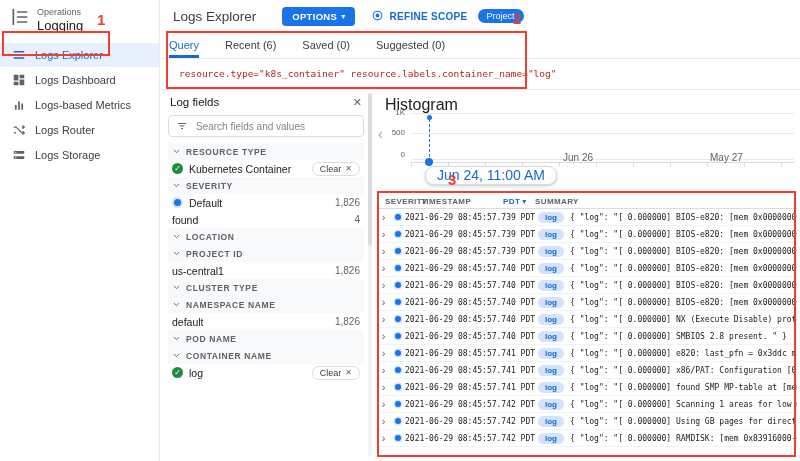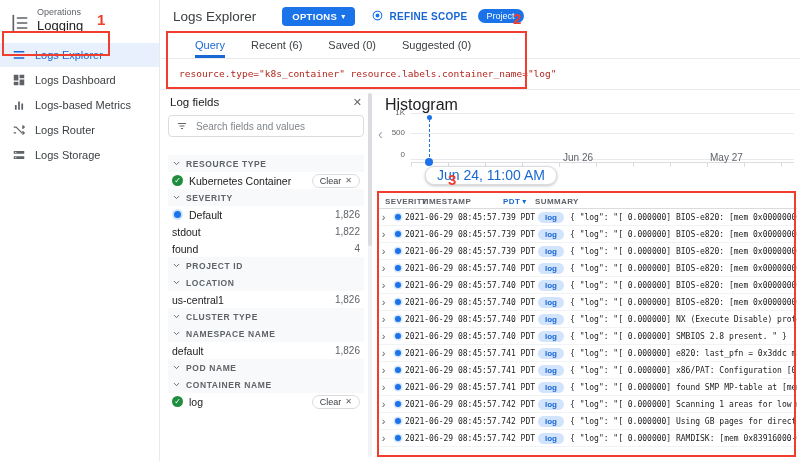--- a/index.html
+++ b/index.html
@@ -5,21 +5,21 @@
   html,body{margin:0;padding:0;}
   body{
     width:800px;height:461px;overflow:hidden;position:relative;
     font-family:"Liberation Sans","DejaVu Sans",sans-serif;font-size:11px;
     color:#202124;background:#fff;
   }
   .page{position:absolute;inset:0;}
 
   
   .sidebar{position:absolute;left:0;top:0;width:160px;height:100%;border-right:1px solid #e8eaed;background:#fff;box-sizing:border-box;}
-  .brand{display:flex;align-items:flex-end;gap:7px;padding:7px 10px 6px;}
+  .brand{display:flex;align-items:flex-start;gap:7px;padding:7px 10px 6px;}
   .brand-icon svg{display:block;}
   .brand-top{font-size:9px;color:#5f6368;line-height:1.2;}
   .brand-bottom{font-size:13px;color:#202124;line-height:1.2;}
   .nav{margin-top:4px;}
   .nav-item{display:flex;align-items:center;gap:9px;height:24px;padding:0 12px;color:#3c4043;font-size:11px;cursor:pointer;margin-bottom:1px;}
   .nav-item.active{background:var(--active-bg,#e8f0fe);color:var(--accent-text,#1967d2);font-weight:500;}
   .nav-icon{width:14px;height:14px;display:inline-flex;color:#5f6368;flex:none;}
   .nav-item.active .nav-icon{color:var(--accent-text,#1967d2);}
   .nav-icon svg{width:14px;height:14px;}
 
@@ -27,39 +27,39 @@
   .main{position:absolute;left:161px;top:0;right:0;bottom:0;}
   .app-header{position:absolute;left:0;top:0;right:0;height:32px;display:flex;align-items:center;padding-left:12px;}
   .page-title{font-size:13.5px;color:#3c4043;}
   .options-btn{margin-left:26px;background:var(--accent,#1a73e8);color:#fff;border:none;border-radius:4px;
     font-size:9.5px;font-weight:700;letter-spacing:.3px;padding:4px 10px;font-family:inherit;
     display:inline-flex;gap:4px;align-items:center;cursor:pointer;}
   .refine{margin-left:16px;display:inline-flex;align-items:center;gap:5px;color:var(--accent-text,#1967d2);
     font-size:10px;font-weight:700;letter-spacing:.3px;cursor:pointer;}
   .project-badge{margin-left:10px;background:var(--accent,#1a73e8);color:#fff;font-size:9px;padding:2px 9px;border-radius:9px;cursor:pointer;}
 
-  .tabs-row{position:absolute;left:0;top:32px;right:0;height:27px;display:flex;gap:26px;padding-left:34px;border-bottom:1px solid #e8eaed;box-sizing:border-box;}
+  .tabs-row{position:absolute;left:0;top:32px;right:0;height:27px;display:flex;gap:26px;padding-left:8px;border-bottom:1px solid #e8eaed;box-sizing:border-box;}
   .tab{display:flex;align-items:center;font-size:11px;font-weight:500;color:#3c4043;border-bottom:3px solid transparent;padding-top:2px;cursor:pointer;}
   .tab.active{color:var(--accent-text,#1967d2);border-bottom-color:var(--accent-text,#1967d2);}
 
   .query-row{position:absolute;left:0;top:59px;right:0;height:31px;padding:8px 0 0 18px;box-sizing:border-box;border-bottom:1px solid #e8eaed;cursor:text;}
   .query-text{font-family:"DejaVu Sans Mono","Liberation Mono",monospace;font-size:9.5px;color:var(--query-text,#b3261e);}
 
   .content{position:absolute;left:0;top:90px;right:0;bottom:0;}
 
   
   .log-fields{position:absolute;left:7px;top:3px;width:196px;bottom:0;overflow:hidden;}
   .lf-top{display:flex;align-items:center;justify-content:space-between;height:18px;padding:0 2px;}
   .lf-title{font-size:11.5px;font-weight:500;}
   .lf-close{color:#5f6368;font-size:11px;cursor:pointer;}
   .search-box{margin-top:4px;height:22px;border:1px solid #dadce0;border-radius:4px;display:flex;align-items:center;gap:6px;padding:0 7px;box-sizing:border-box;}
   .filter-icon{display:inline-flex;}
   .search-input{border:none;outline:none;flex:1;font-size:10px;font-family:inherit;color:#202124;background:transparent;min-width:0;}
   .search-input::placeholder{color:#80868b;}
-  .lf-sections{margin-top:18px;}
+  .lf-sections{margin-top:6px;}
   .lf-header{display:flex;align-items:center;gap:5px;height:17px;background:#f8f9fa;color:#5f6368;font-size:8.5px;font-weight:600;letter-spacing:.6px;padding:0 4px;cursor:pointer;}
   .lf-chev{display:inline-flex;}
   .lf-item{display:flex;align-items:center;gap:6px;height:17px;font-size:10.5px;padding:0 4px;cursor:pointer;}
   .check-icon{width:11px;height:11px;border-radius:50%;background:var(--success,#1e8e3e);color:#fff;font-size:8px;line-height:11px;text-align:center;flex:none;}
   .dot-icon{width:7px;height:7px;border-radius:50%;background:var(--accent,#1a73e8);box-shadow:0 0 0 2px var(--chip-bg,#d2e3fc);margin:0 2px;flex:none;}
   .dot-icon.small{width:6px;height:6px;box-shadow:0 0 0 1.5px var(--chip-bg,#d2e3fc);}
   .lf-count{margin-left:auto;color:#5f6368;font-size:10px;}
   .clear-chip{margin-left:auto;display:inline-flex;align-items:center;gap:4px;border:1px solid #dadce0;border-radius:9px;padding:1px 7px;font-size:9px;color:#3c4043;cursor:pointer;}
   .clear-x{font-size:8px;color:#5f6368;}
 
@@ -242,42 +242,38 @@
                 </svg>
               </span>
               <span class="lf-name">SEVERITY</span>
             </div>
             <div class="lf-item">
               <span class="dot-icon"></span>
               <span class="lf-label">Default</span>
               <span class="lf-count">1,826</span>
             </div>
             <div class="lf-item">
-              <span class="lf-label">stdout</span>
-              <span class="lf-count">1,822</span>
-            </div>
-            <div class="lf-item">
               <span class="lf-label">found</span>
               <span class="lf-count">4</span>
             </div>
             <div class="lf-header">
               <span class="lf-chev">
                 <svg width="9" height="9" viewBox="0 0 24 24" fill="none" stroke="#5f6368" stroke-width="2.5" stroke-linecap="round">
                   <path d="M6 9l6 6 6-6"></path>
                 </svg>
               </span>
+              <span class="lf-name">LOCATION</span>
+            </div>
+            <div class="lf-header">
+              <span class="lf-chev">
+                <svg width="9" height="9" viewBox="0 0 24 24" fill="none" stroke="#5f6368" stroke-width="2.5" stroke-linecap="round">
+                  <path d="M6 9l6 6 6-6"></path>
+                </svg>
+              </span>
               <span class="lf-name">PROJECT ID</span>
-            </div>
-            <div class="lf-header">
-              <span class="lf-chev">
-                <svg width="9" height="9" viewBox="0 0 24 24" fill="none" stroke="#5f6368" stroke-width="2.5" stroke-linecap="round">
-                  <path d="M6 9l6 6 6-6"></path>
-                </svg>
-              </span>
-              <span class="lf-name">LOCATION</span>
             </div>
             <div class="lf-item">
               <span class="lf-label">us-central1</span>
               <span class="lf-count">1,826</span>
             </div>
             <div class="lf-header">
               <span class="lf-chev">
                 <svg width="9" height="9" viewBox="0 0 24 24" fill="none" stroke="#5f6368" stroke-width="2.5" stroke-linecap="round">
                   <path d="M6 9l6 6 6-6"></path>
                 </svg>

